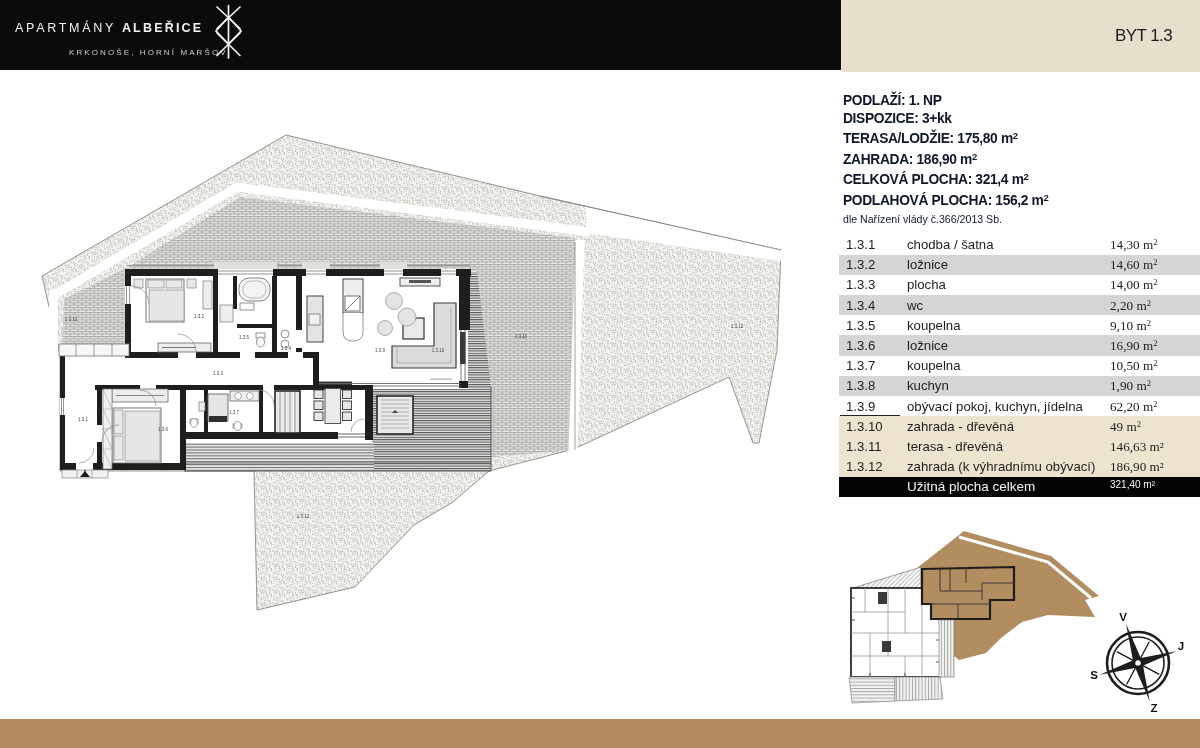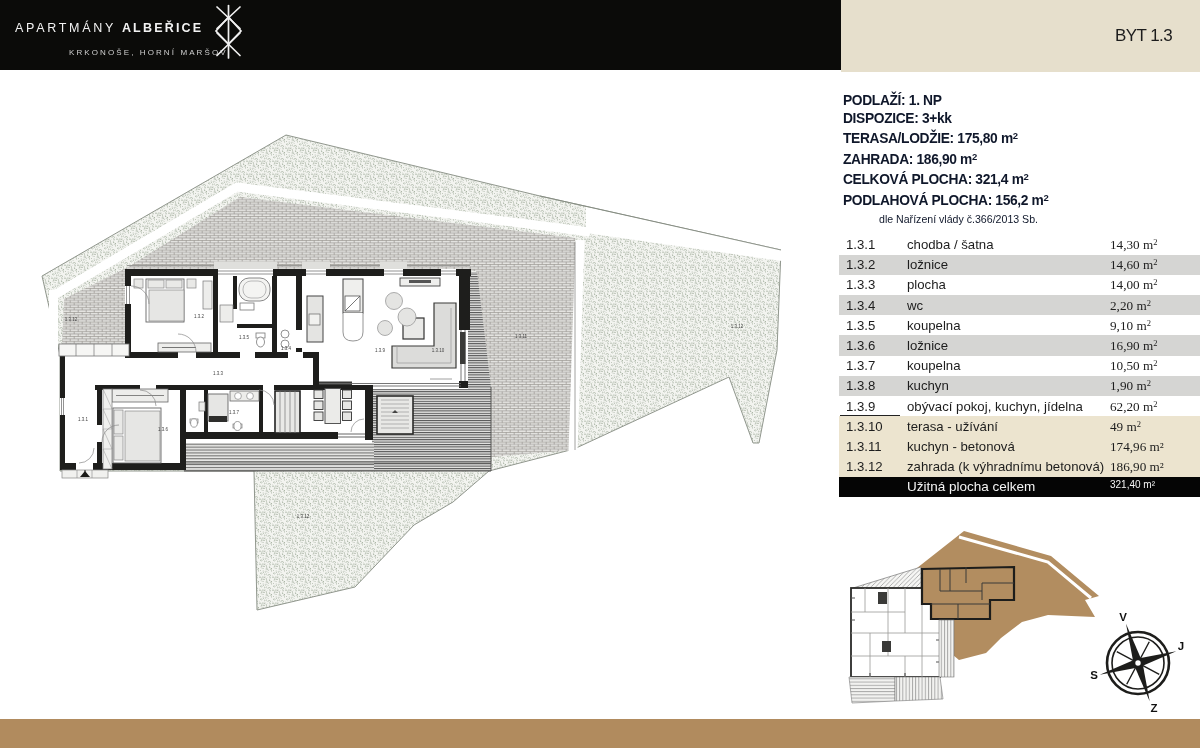--- a/index.html
+++ b/index.html
@@ -5,21 +5,21 @@
   html,body{margin:0;padding:0;width:1200px;height:748px;overflow:hidden;background:#ffffff;
     font-family:"Liberation Sans",sans-serif;}
   .abs{position:absolute;}
   #hdrblack{left:0;top:0;width:841px;height:70px;background:#0b0b09;}
   #hdrbeige{left:841px;top:0;width:359px;height:72px;background:#e6dfcc;}
   #byt{right:28px;top:26px;font-size:17px;color:#1c1c1c;letter-spacing:-0.6px;}
   #logo1{left:15px;top:21px;color:#f2f2f2;font-size:12.5px;letter-spacing:2.7px;font-weight:400;}
   #logo1 b{font-weight:700;letter-spacing:2.2px;}
   #logo2{left:69px;top:47.5px;color:#cfcfcf;font-size:8px;letter-spacing:2.1px;}
   #info{left:843px;top:92px;font-size:13.8px;font-weight:700;color:#0f172a;line-height:17.6px;letter-spacing:-0.35px;}
-  #info .sm{font-size:10.6px;font-weight:400;line-height:15px;letter-spacing:0;margin-left:36px;}
+  #info .sm{font-size:10.6px;font-weight:400;line-height:15px;letter-spacing:0;}
   sup{font-size:8.5px;vertical-align:4px;}
   #info sup{font-size:9.5px;}
   .trow{position:absolute;left:839px;width:361px;height:20.2px;font-size:13.2px;color:#1d1d1d;}
   .trow .c1{position:absolute;left:7px;top:2.5px;}
   .trow .c2{position:absolute;left:68px;top:2.5px;text-align:center;}
   .trow .c3{position:absolute;left:271px;top:2.5px;font-family:Liberation Serif, serif;}
   .gray{background:#d5d5d3;}
   .beigeblock{left:839px;top:415.6px;width:361px;height:61px;background:#ece4cf;}
   .blackrow{left:839px;top:477px;width:361px;height:20px;background:#050505;color:#f4f4f4;}
   .blackrow .c2{position:absolute;left:68px;top:2px;font-size:13.5px;}
@@ -556,33 +556,33 @@
 <div class="trow" style="top:396.0px">
     <span class="c1">1.3.9</span>
     <span class="c2">obývací pokoj, kuchyn, jídelna</span>
     <span class="c3">62,20 m<sup>2</sup></span>
   </div>
 
 <div id="nineline" class="abs"></div>
 
 <div class="trow" style="top:416.2px">
     <span class="c1">1.3.10</span>
-    <span class="c2">terasa - užívání</span>
+    <span class="c2">zahrada - dřevěná</span>
     <span class="c3">49 m<sup>2</sup></span>
   </div>
 
 <div class="trow" style="top:436.4px">
     <span class="c1">1.3.11</span>
-    <span class="c2">kuchyn - betonová</span>
-    <span class="c3">174,96 m²</span>
+    <span class="c2">terasa - dřevěná</span>
+    <span class="c3">146,63 m²</span>
   </div>
 
 <div class="trow" style="top:456.6px">
     <span class="c1">1.3.12</span>
-    <span class="c2">zahrada (k výhradnímu betonová)</span>
+    <span class="c2">zahrada (k výhradnímu obývací)</span>
     <span class="c3">186,90 m²</span>
   </div>
 
 <div class="blackrow abs">
     <span class="c2">Užitná plocha celkem</span>
     <span class="c3">321,40 m²</span>
   </div>
 
 <div id="footer" class="abs"></div>
 

